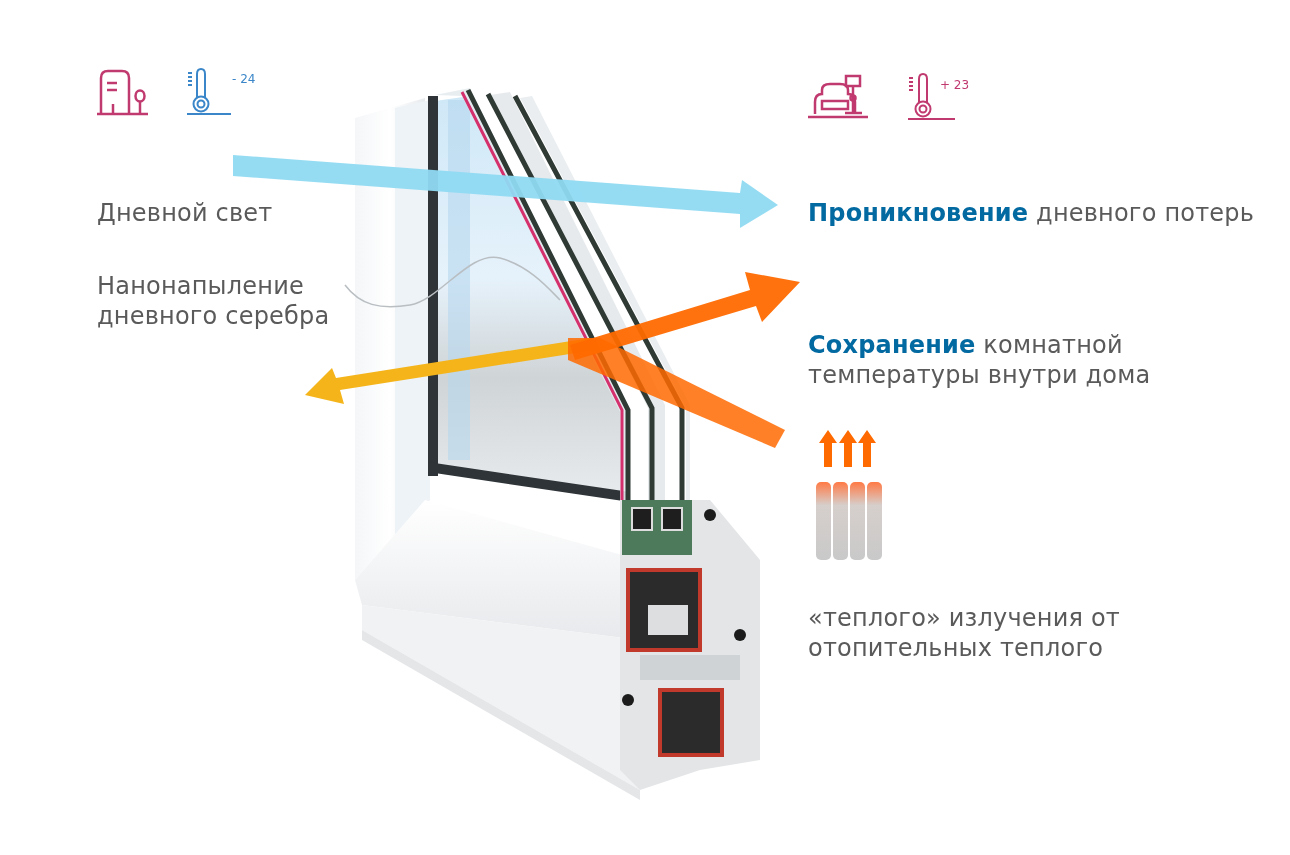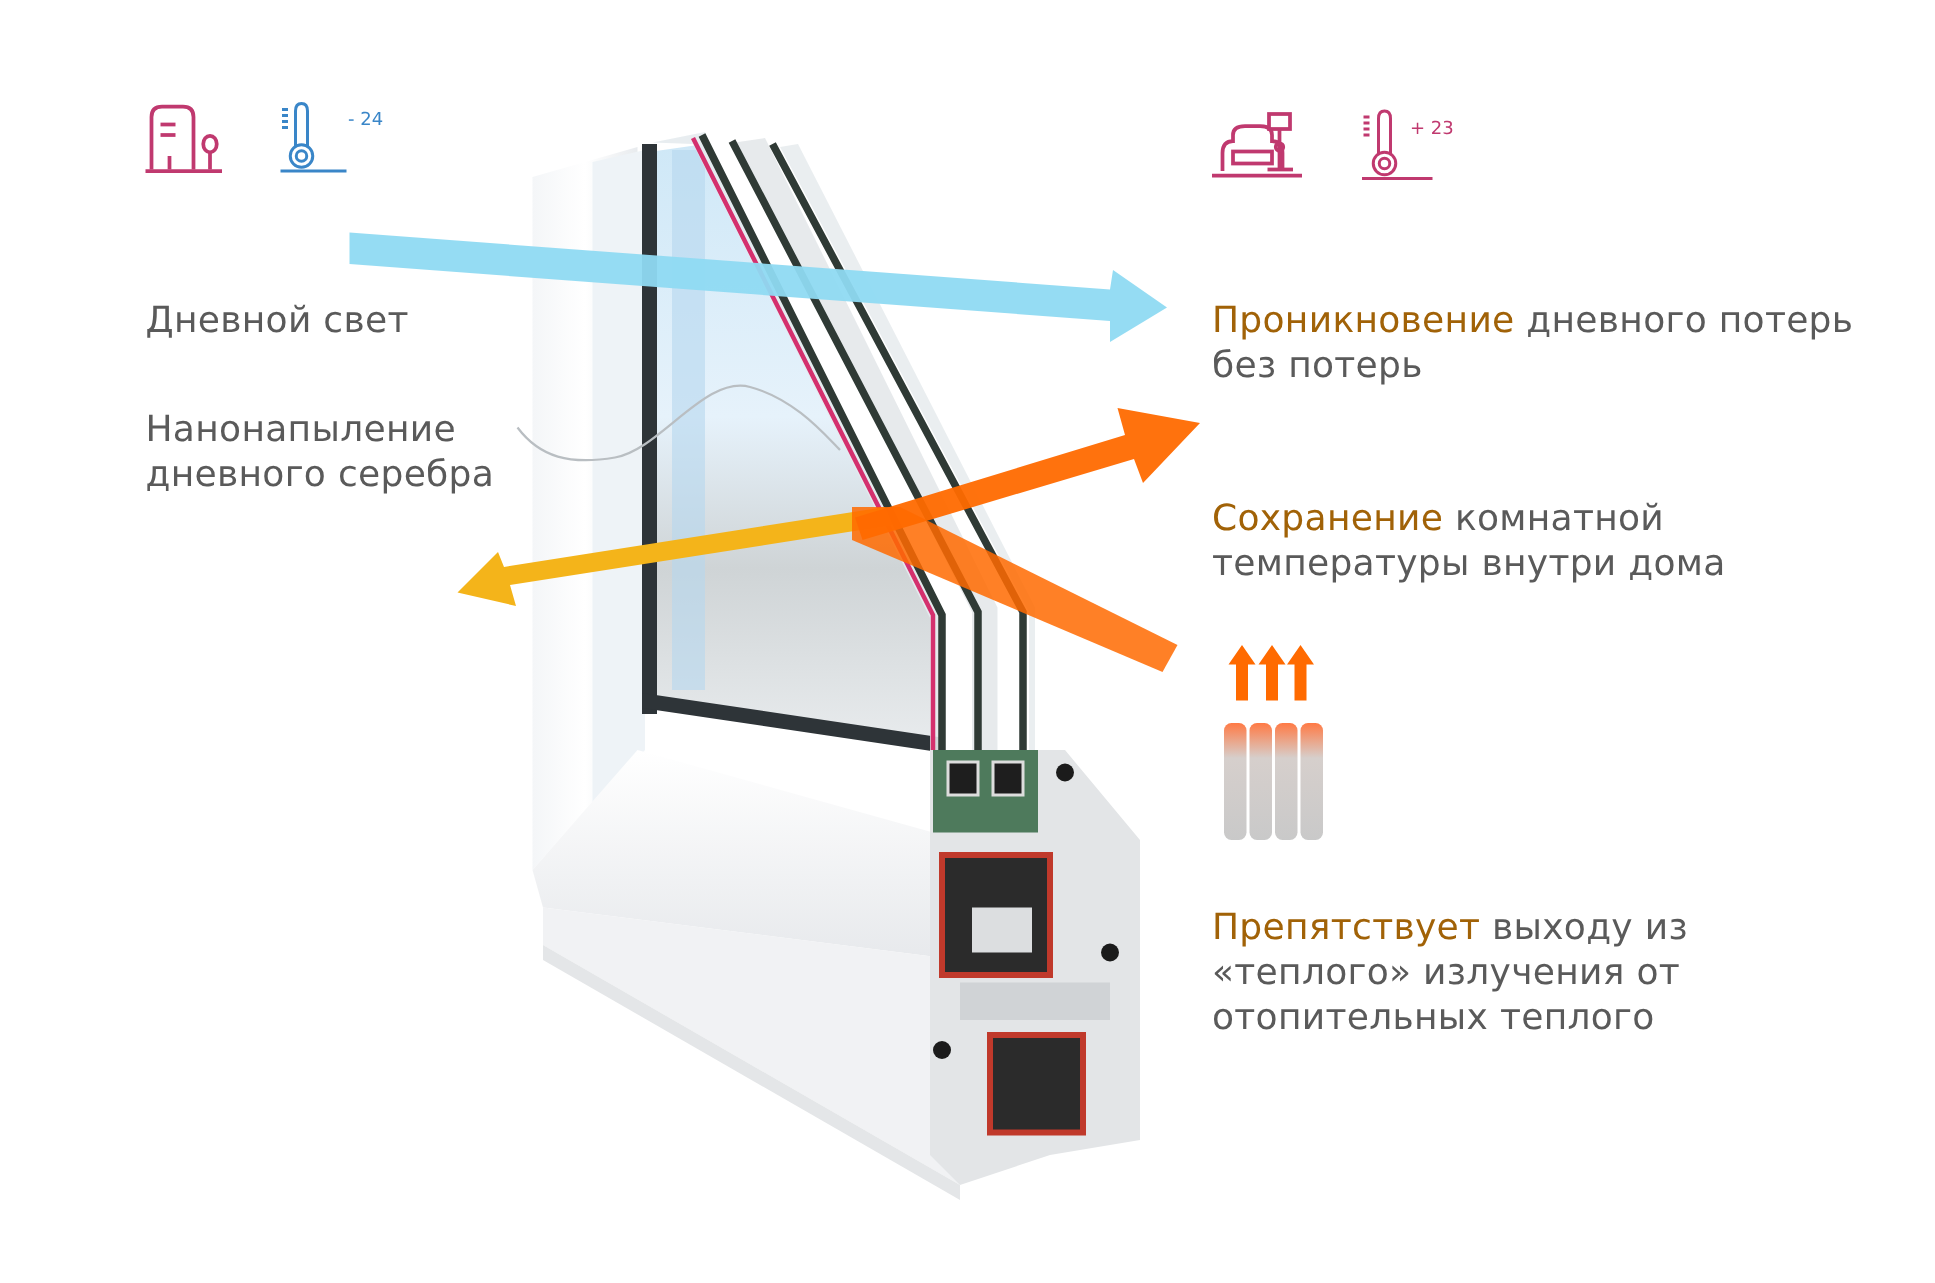--- a/index.html
+++ b/index.html
@@ -1,20 +1,20 @@
 <!DOCTYPE html>
 <html><head>
 <meta charset="utf-8">
 <style>
   html, body { margin: 0; padding: 0; background: #ffffff; }
   body { width: 1290px; height: 855px; position: relative; overflow: hidden;
          font-family: "DejaVu Sans", "Liberation Sans", sans-serif; color: #555; }
   .abs { position: absolute; }
   .label { font-size: 24px; line-height: 30px; color: #5a5a5a; letter-spacing: 0.2px; }
-  .label .hl { color: #a16207; font-weight: normal; margin-top: 20px; }
+  .label .hl { color: #0369a1; font-weight: bold; margin-top: 20px; }
   .temp { font-size: 12px; font-weight: normal; }
   svg { position: absolute; left: 0; top: 0; }
 </style>
 </head>
 <body>
 
 <svg width="1290" height="855" viewBox="0 0 1290 855">
   <defs>
     <linearGradient id="glassGrad" x1="0" y1="0" x2="0" y2="1">
       <stop offset="0" stop-color="#cfe8f7"></stop>
@@ -155,25 +155,23 @@
 <div class="abs temp" style="left:940px;top:78px;color:#c0396f;">+ 23</div>
 
 <div class="abs label" style="left:97px;top:198px;">Дневной свет</div>
 <div class="abs label" style="left:97px;top:271px;">
   <div>Нанонапыление</div>
   <div>дневного серебра</div>
 </div>
 
 <div class="abs label" style="left:808px;top:198px;">
   <div><span class="hl">Проникновение</span><span> дневного потерь</span></div>
-  <div>без потерь</div>
 </div>
 
 <div class="abs label" style="left:808px;top:330px;">
   <div><span class="hl">Сохранение</span><span> комнатной</span></div>
   <div>температуры внутри дома</div>
 </div>
 
 <div class="abs label" style="left:808px;top:603px;">
-  <div><span class="hl">Препятствует</span><span> выходу из</span></div>
   <div>«теплого» излучения от</div>
   <div>отопительных теплого</div>
 </div>
 
 </body></html>

